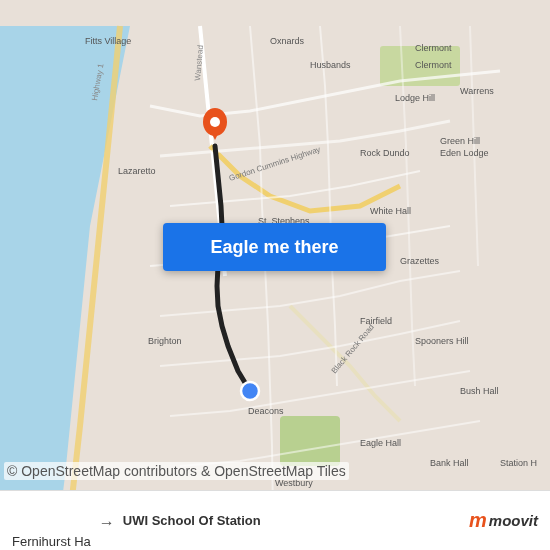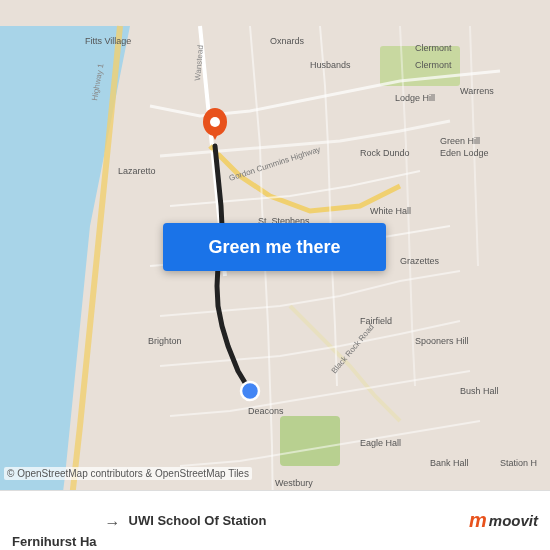--- a/index.html
+++ b/index.html
@@ -50,21 +50,21 @@
       background: white;
       display: flex;
       align-items: center;
       padding: 0 12px;
       border-top: 1px solid #ddd;
       gap: 8px;
     }
 
     #origin-text {
       font-size: 13px;
-      font-weight: 700;
+      font-weight: 400;
       color: #333;
       margin-top: 42px;
     }
 
     #arrow-icon {
       font-size: 16px;
       color: #555;
     }
 
     #destination-text {
@@ -92,21 +92,21 @@
       font-weight: 700;
       color: #333;
       font-style: italic;
     }
 
     
     #copyright {
       position: absolute;
       bottom: 62px;
       left: 4px;
-      font-size: 10px;
+      font-size: 14px;
       color: #555;
       background: rgba(255,255,255,0.7);
       padding: 1px 3px;
       border-radius: 2px;
     }
   </style>
 </head>
 <body>
 
 <div id="map-container">
@@ -175,21 +175,21 @@
 
     <g transform="translate(215,100)">
       <ellipse cx="0" cy="-4" rx="12" ry="14" fill="#e8521c"></ellipse>
       <polygon points="0,14 -6,2 6,2" fill="#e8521c"></polygon>
       <circle cx="0" cy="-4" r="5" fill="white"></circle>
     </g>
 
     <circle cx="250" cy="365" r="9" fill="#4285f4" stroke="white" stroke-width="2.5"></circle>
   </svg>
 
-  <button id="take-me-there-btn">Green me there</button>
+  <button id="take-me-there-btn">Eagle me there</button>
 
   <div id="copyright">© OpenStreetMap contributors &amp; OpenStreetMap Tiles</div>
 </div>
 
 <div id="bottom-bar">
   <span id="origin-text">Fernihurst Ha</span>
   <span id="arrow-icon">→</span>
   <span id="destination-text">UWI School Of Station</span>
   <div id="moovit-logo">
     <span id="moovit-m">m</span>

